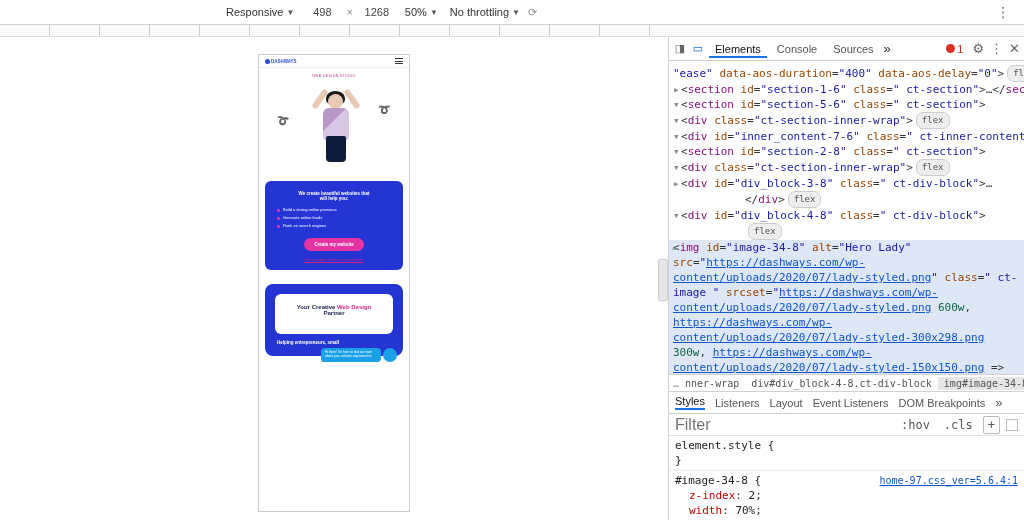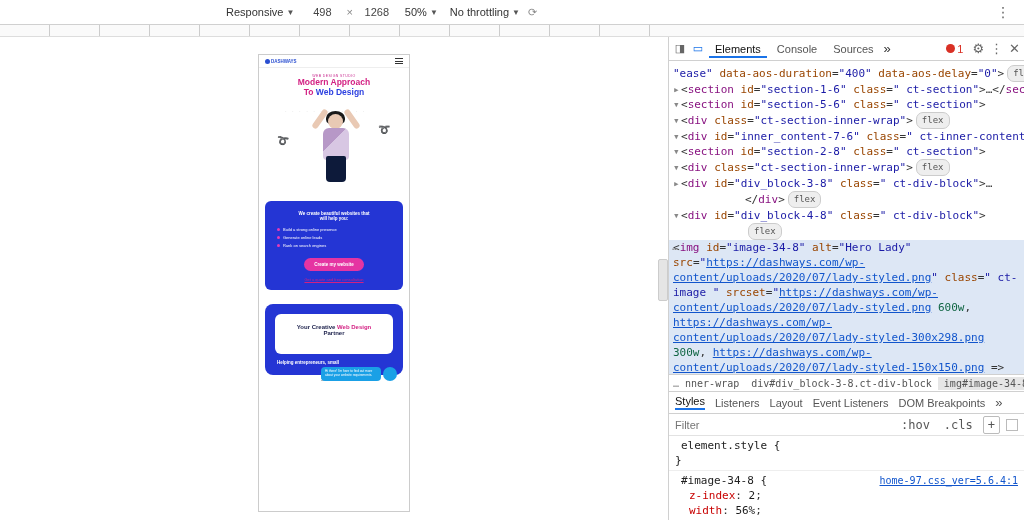--- a/index.html
+++ b/index.html
@@ -99,28 +99,28 @@
 
 
 .crumbs { height:18px; border-top:1px solid #d0d0d0; border-bottom:1px solid #d0d0d0; display:flex; align-items:center; font-family:Menlo,Consolas,monospace; font-size:10px; color:#555; padding:0 4px; gap:0; overflow:hidden; white-space:nowrap; }
 .crumb { padding:1px 6px; }
 .crumb.selected { background:#e6e6e6; }
 
 
 .subtabs { height:22px; border-bottom:1px solid #d0d0d0; display:flex; align-items:center; padding:0 6px; gap:10px; color:#555; }
 .subtabs .st.active { color:#111; border-bottom:2px solid #1a73e8; padding-bottom:1px; }
 .filterrow { height:22px; border-bottom:1px solid #e2e2e2; display:flex; align-items:center; padding:0 6px; gap:6px; }
-.filterrow input { border:none; outline:none; flex:1; font-size:11px; color:#888; }
+.filterrow input { border:none; outline:none; flex:1; font-size:16px; color:#888; }
 .hov,.cls,.plus { font-family:Menlo,Consolas,monospace; font-size:12px; color:#555; padding:1px 4px; }
 .plus { border:1px solid #bbb; border-radius:2px; }
 .square { width:12px; height:12px; border:1px solid #bbb; display:inline-block; }
 
 
 .rules { flex:0 0 auto; font-family:Menlo,Consolas,monospace; font-size:11px; line-height:15px; padding:2px 6px; overflow:hidden; }
-.rules .sel { color:#222;margin-left:6px; }
+.rules .sel { color:#222; }
 .rules .brace { color:#222; }
 .rules .media { color:#777; }
 .rules .src { float:right; font-size:10px; }
 .rules .prop { padding-left:14px; }
 .rules .pn { color:#c80000; }
 .rules .pv { color:#1a1a1a; }
 .rules hr { border:none; border-top:1px solid #eee; margin:2px -6px; }
 
 </style>
 </head>
@@ -173,24 +173,20 @@
         <span class="df-logo">DASHWAYS</span>
         <span class="df-burger">
             <span></span>
             <span></span>
             <span></span>
           </span>
       </div>
 
       <div class="df-hero">
         <div class="df-studio">WEB DESIGN STUDIO</div>
-        <div class="df-title">
-          <span class="pink">Modern Approach</span><br>
-          <span class="pink">To </span><span class="blue">Web Design</span>
-        </div>
         <div class="df-hero-img">
           <div class="dots-arc">· · · · · · · · · · · ·</div>
           <span class="swirl a">➰</span>
           <span class="swirl b">➰</span>
           <div class="lady">
             <div class="hair"></div>
               <div class="head"></div>
             <div class="arm l"></div>
               <div class="arm r"></div>
             <div class="torso"></div>
@@ -257,21 +253,21 @@
       <div class="line ind7 selected" style="white-space: normal;">
         <span class="ellips-col">…</span>
         &lt;<span class="tag">img</span> <span class="attr">id</span>=<span class="val">"<span>image-34-8</span>"</span> <span class="attr">alt</span>=<span class="val">"<span>Hero Lady</span>"</span> <span class="attr">src</span>=<span class="val">"<span class="link">https://dashways.com/wp-content/uploads/2020/07/lady-styled.png</span>"</span> <span class="attr">class</span>=<span class="val">"<span> ct-image </span>"</span> <span class="attr">srcset</span>=<span class="val">"<span class="link">https://dashways.com/wp-content/uploads/2020/07/lady-styled.png</span></span> <span class="num-tok">600w</span>, <span class="link">https://dashways.com/wp-content/uploads/2020/07/lady-styled-300x298.png</span> <span class="num-tok">300w</span>, <span class="link">https://dashways.com/wp-content/uploads/2020/07/lady-styled-150x150.png</span>  =&gt; 
       </div>
 
     </div>
 
     <div class="crumbs">
       <span class="grey">…</span>
       <span class="crumb">nner-wrap</span>
-      <span class="crumb">div#div_block-3-8.ct-div-block</span>
+      <span class="crumb">div#div_block-4-8.ct-div-block</span>
       <span class="crumb selected">img#image-34-8.ct-image</span>
 
     </div>
 
     <div class="subtabs">
       <span class="st active">Styles</span>
       <span class="st">Listeners</span>
       <span class="st">Layout</span>
       <span class="st">Event Listeners</span>
       <span class="st">DOM Breakpoints</span>
@@ -285,16 +281,16 @@
       <span class="plus">+</span>
       <span class="square"></span>
     </div>
 
     <div class="rules">
       <div><span class="sel">element.style</span> <span class="brace">{</span></div>
       <div><span class="brace">}</span></div>
       <hr>
       <div><span class="link src">home-97.css_ver=5.6.4:1</span><span class="sel">#image-34-8</span> <span class="brace">{</span></div>
       <div class="prop"><span class="pn">z-index</span>: <span class="pv">2</span>;</div>
-      <div class="prop"><span class="pn">width</span>: <span class="pv">56%</span>;</div>
+      <div class="prop"><span class="pn">width</span>: <span class="pv">70%</span>;</div>
     </div>
   </div>
 </div>
 
 </body></html>

